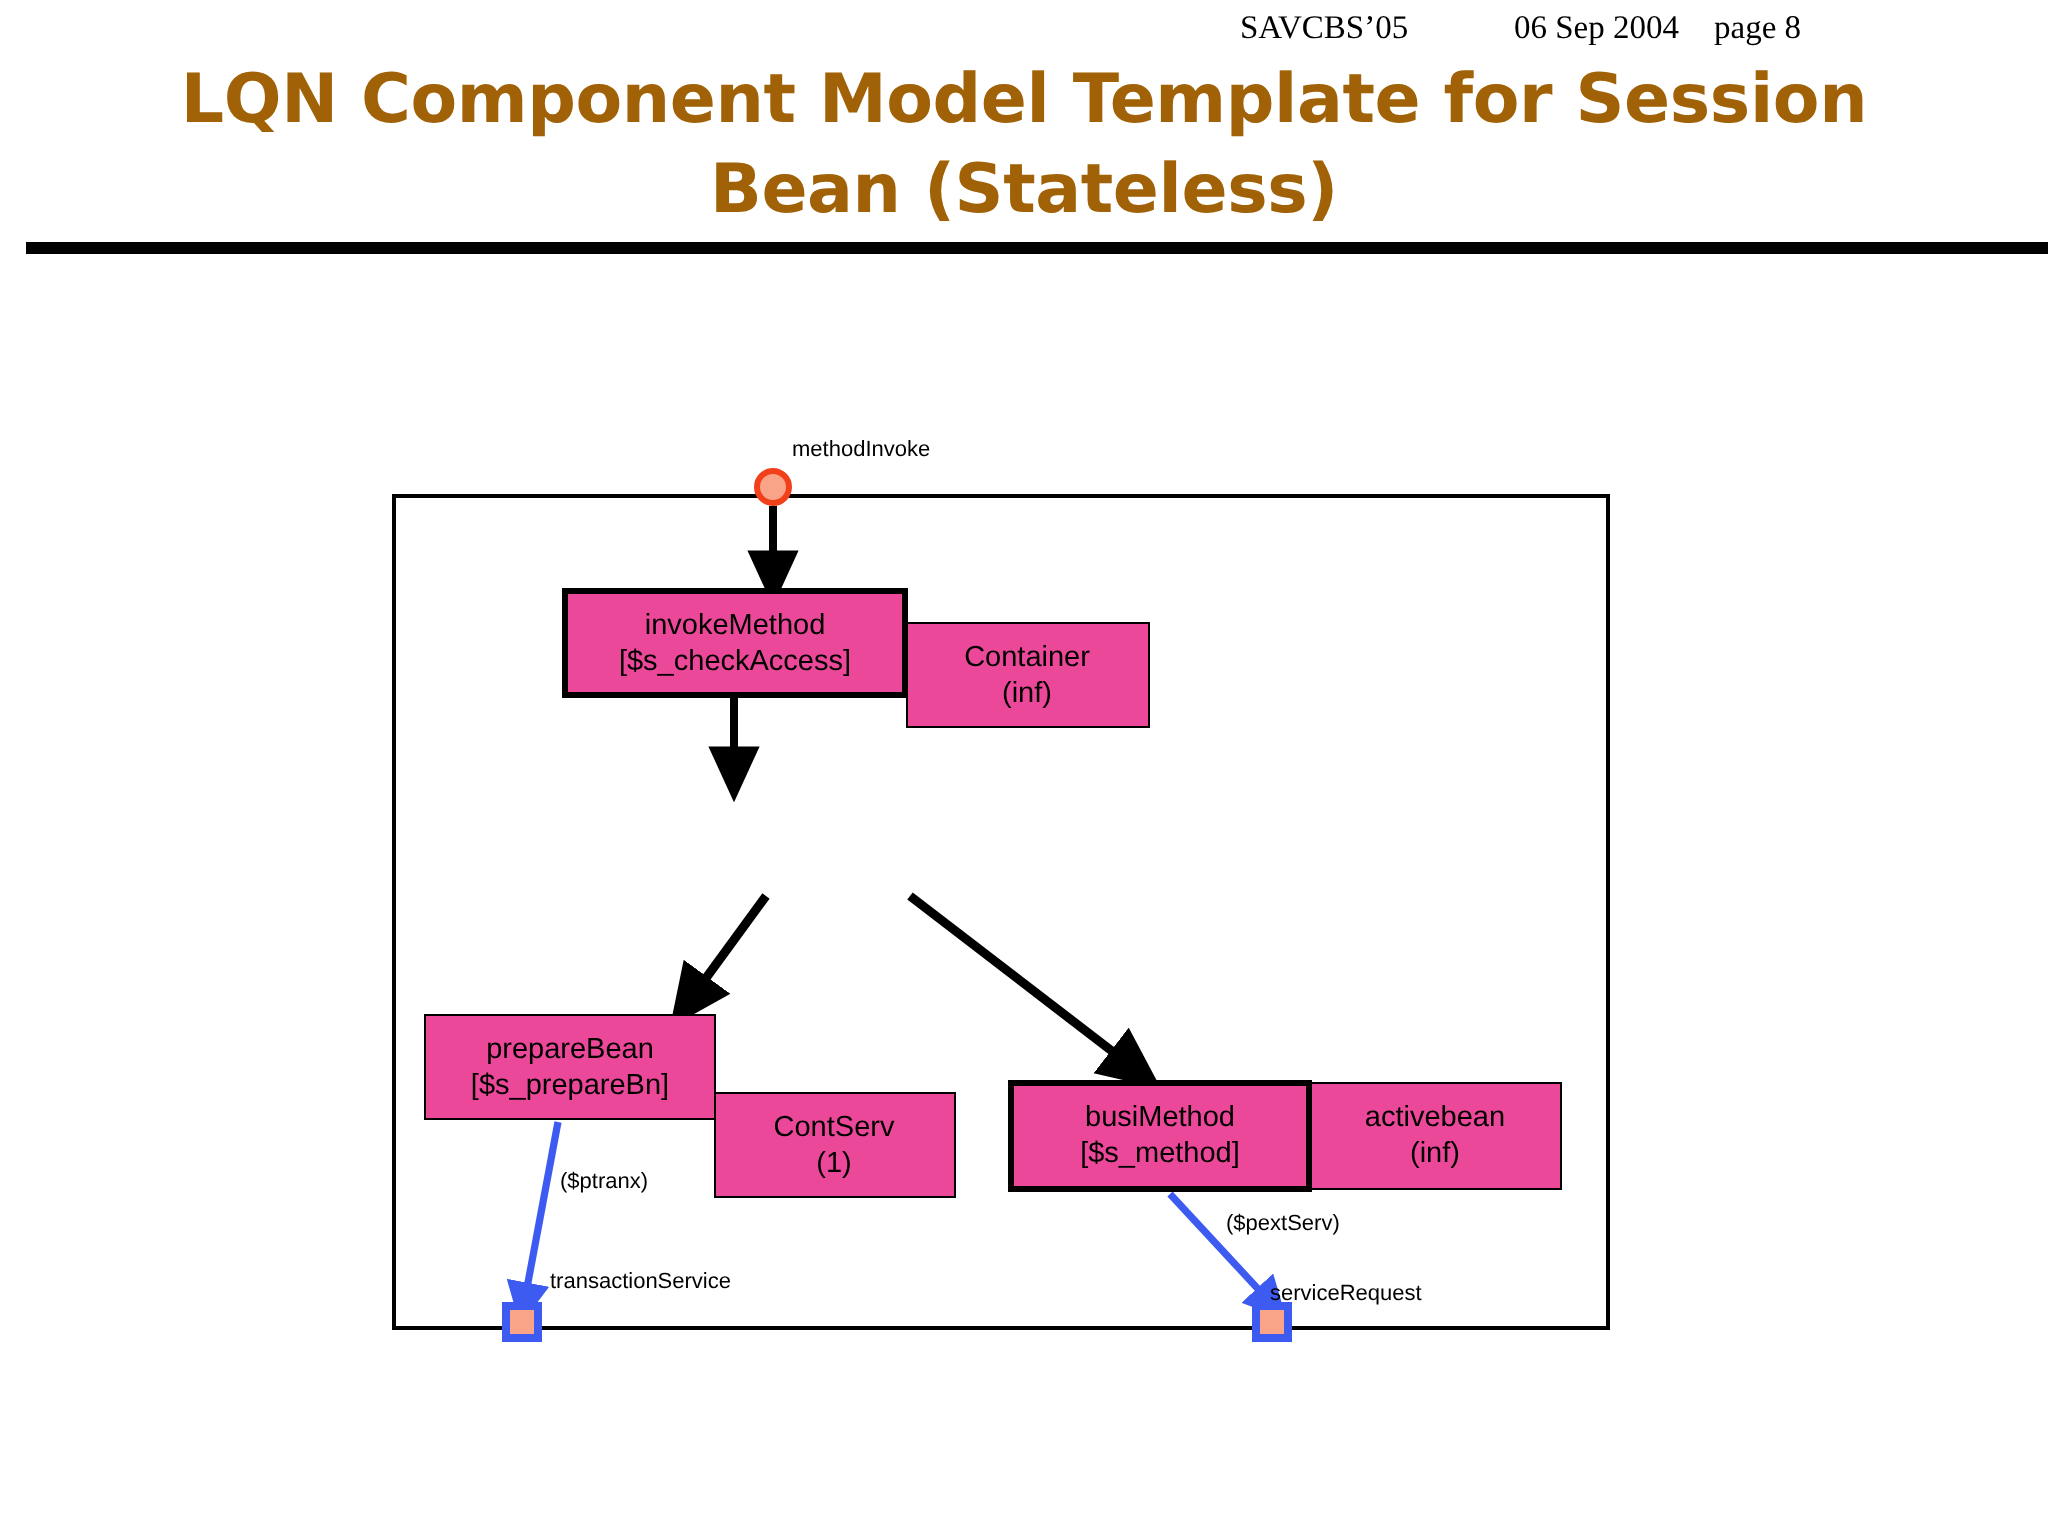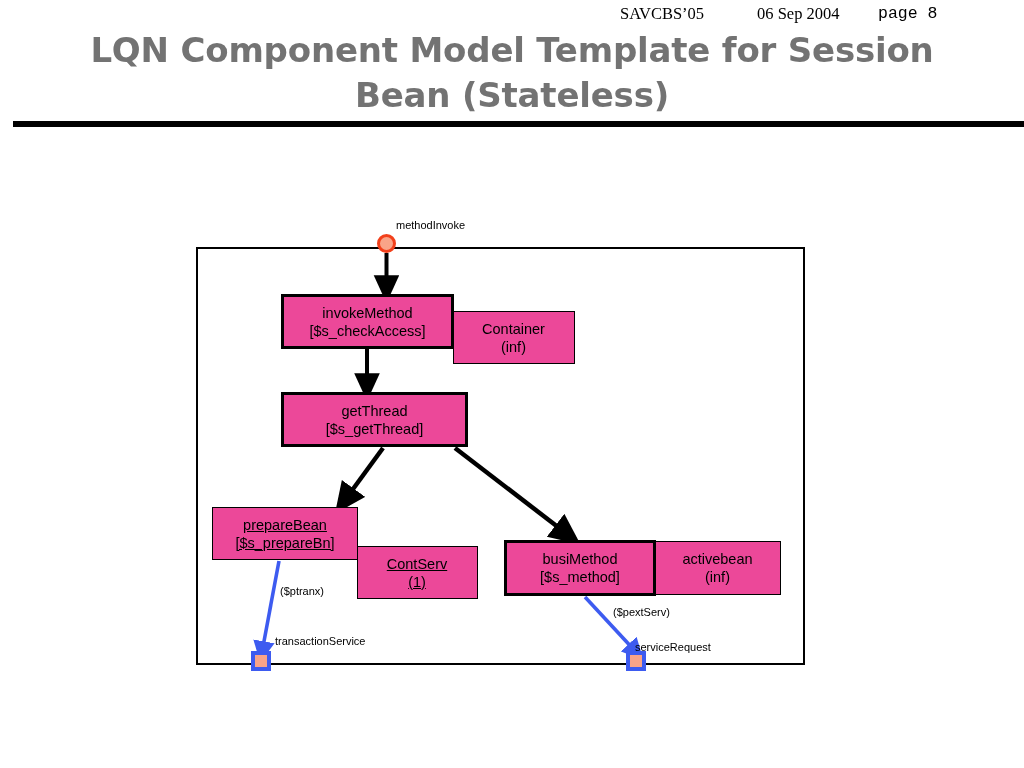--- a/index.html
+++ b/index.html
@@ -24,30 +24,30 @@
     height: 22px;
     font-family: "Liberation Serif", serif;
     font-size: 16.5px;
     color: #000000;
     white-space: nowrap;
   }
   #slide-header .hdr-seg { position: absolute; top: 0; }
   #hdr-paper   { left: 12px; }
   #hdr-venue   { left: 620px; }
   #hdr-date    { left: 757px; }
-  #hdr-page    { left: 878px; font-family: Liberation Mono, monospace; }
+  #hdr-page    { left: 857px; }
 
   
   #slide-title {
     position: absolute;
     left: 12px;
     top: 28px;
     width: 1000px;
     text-align: center;
-    color: #737373;
+    color: #a16207;
     font-family: "DejaVu Sans", sans-serif;
     font-weight: bold;
     font-size: 34px;
     line-height: 45px;
     letter-spacing: -0.2px;
   }
   #title-rule {
     position: absolute;
     left: 13px;
     top: 121px;
@@ -97,21 +97,21 @@
 
   
   #grp-invoke   { left: 281px; top: 294px; }
   #grp-invoke   .lqn-entry { width: 173px; height: 55px; }
   #grp-invoke   .lqn-task  { width: 122px; height: 53px; margin-top: 17px; }
 
   #grp-getthread { left: 281px; top: 392px; }
   #grp-getthread .lqn-entry { width: 187px; height: 55px; }
   #grp-getthread .lqn-task  { width: 185px; height: 53px; margin-top: 1px; }
 
-  #grp-prepare  { left: 212px; top: 507px; text-decoration: underline; }
+  #grp-prepare  { left: 212px; top: 507px; }
   #grp-prepare  .lqn-entry { width: 146px; height: 53px; }
   #grp-prepare  .lqn-task  { width: 121px; height: 53px; }
 
   #grp-busi     { left: 504px; top: 540px; }
   #grp-busi     .lqn-entry { width: 152px; height: 56px; }
   #grp-busi     .lqn-task  { width: 126px; height: 54px; margin-top: 1px; }
 
   
   .diagram-label {
     position: absolute;
@@ -205,24 +205,20 @@
       <span>invokeMethod</span>
       <span>[$s_checkAccess]</span>
     </div>
     <div class="lqn-task">
       <span>Container</span>
       <span>(inf)</span>
     </div>
   </div>
 
   <div class="lqn-group" id="grp-getthread">
-    <div class="lqn-entry">
-      <span>getThread</span>
-      <span>[$s_getThread]</span>
-    </div>
   </div>
 
   <div class="lqn-group" id="grp-prepare">
     <div class="lqn-entry thin">
       <span>prepareBean</span>
       <span>[$s_prepareBn]</span>
     </div>
     <div class="lqn-task">
       <span>ContServ</span>
       <span>(1)</span>

